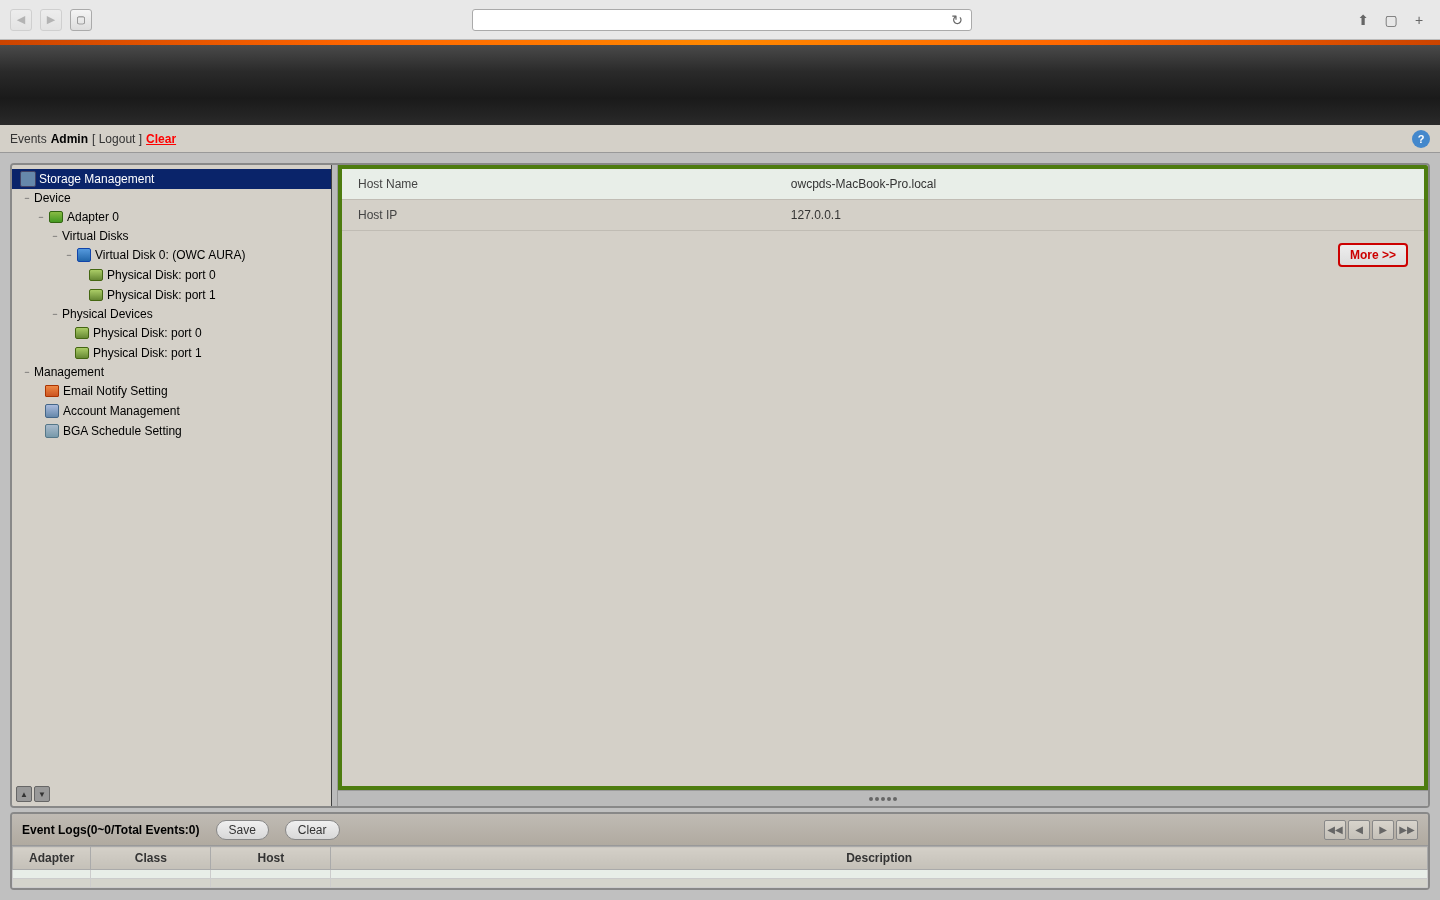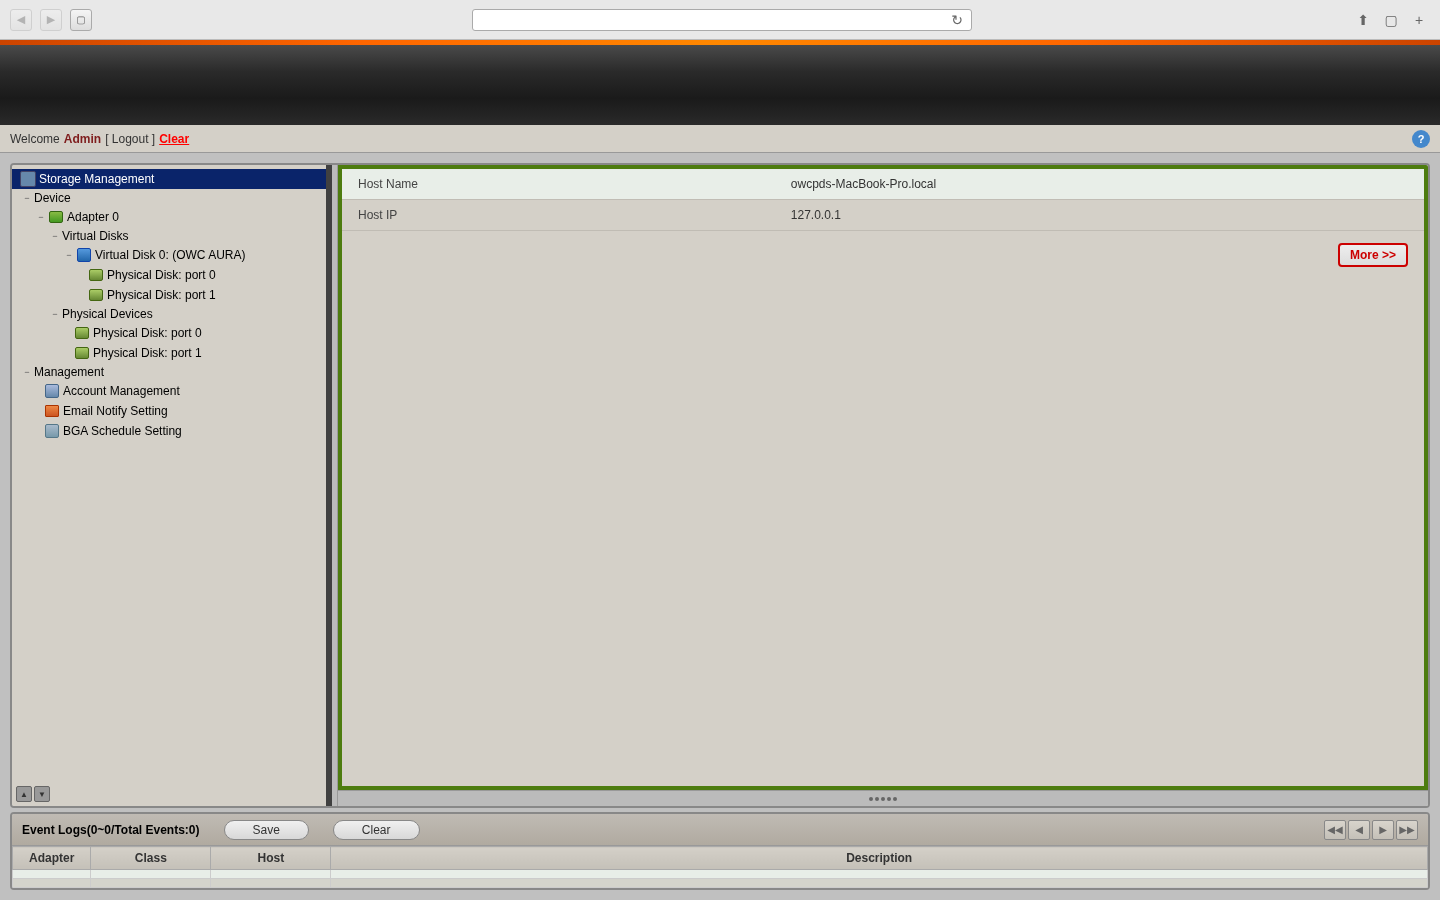--- a/index.html
+++ b/index.html
@@ -93,21 +93,21 @@
     .top-bar {
       background: #d4d0c8;
       border-bottom: 1px solid #999;
       padding: 4px 10px;
       display: flex;
       align-items: center;
       gap: 4px;
       height: 28px;
     }
     .welcome-text { color: #333; font-size: 12px; }
-    .admin-link { color: #7f1d1d; font-weight: bold; font-size: 12px; cursor: pointer; }
+    .admin-link { color: #000000; font-weight: bold; font-size: 12px; cursor: pointer; }
     .logout-link { color: #333; font-size: 12px; cursor: pointer; }
     .rescan-link { color: red; font-weight: bold; font-size: 12px; cursor: pointer; text-decoration: underline; }
     .help-icon {
       margin-left: auto;
       width: 18px; height: 18px;
       border-radius: 50%;
       background: #4488cc;
       color: white;
       display: flex; align-items: center; justify-content: center;
       font-size: 11px; font-weight: bold; cursor: pointer;
@@ -131,21 +131,21 @@
       border-radius: 4px;
       overflow: hidden;
       min-height: 0;
     }
 
     
     .sidebar {
       width: 320px;
       min-width: 320px;
       background: #d4d0c8;
-      border-right: 6px solid #404040;
+      border-right: 1px solid #404040;
       overflow-y: auto;
       padding: 4px 0;
       position: relative;
     }
     .sidebar-resize {
       width: 6px;
       background: #bbb;
       cursor: col-resize;
       border-right: 1px solid #999;
     }
@@ -329,30 +329,30 @@
       background: #d4d0c8;
       border-radius: 4px;
       overflow: hidden;
     }
     .event-logs-header {
       background: linear-gradient(to bottom, #c0bbb4, #b0aaa0);
       border-bottom: 1px solid #999;
       padding: 4px 10px;
       display: flex;
       align-items: center;
-      gap: 24px;
+      gap: 16px;
       height: 32px;
     }
     .event-logs-title {
       font-size: 12px;
       color: #000;
       font-weight: bold;
     }
     .event-save-btn, .event-clear-btn {
-      padding: 2px 28px;
+      padding: 2px 12px;
       background: linear-gradient(to bottom, #f0f0f0, #d8d8d8);
       border: 1px solid #888;
       border-radius: 10px;
       font-size: 12px;
       color: #333;
       cursor: pointer;
     }
     .event-nav-btns {
       margin-left: auto;
       display: flex;
@@ -437,21 +437,21 @@
     <div class="new-tab-btn">+</div>
   </div>
 </div>
 
 <div class="orange-bar"></div>
 
 <div class="header-area">
 </div>
 
 <div class="top-bar">
-  <span class="welcome-text">Welcome</span>
+  <span class="welcome-text">Events</span>
   <span class="admin-link">Admin</span>
   <span class="logout-link">[ Logout ]</span>
   <span class="rescan-link">Clear</span>
   <div class="help-icon">?</div>
 </div>
 
 <div class="main-content">
 
   <div class="main-panel">
 
@@ -535,31 +535,31 @@
 
       <div class="tree-item">
         <div class="tree-indent" style="width:4px;"></div>
         <span class="tree-toggle">−</span>
         <span class="tree-label">Management</span>
       </div>
 
       <div class="tree-item">
         <div class="tree-indent" style="width:28px;"></div>
         <span class="tree-icon">
+          <span class="icon-email"></span>
+        </span>
+        <span class="tree-label">Email Notify Setting</span>
+      </div>
+
+      <div class="tree-item">
+        <div class="tree-indent" style="width:28px;"></div>
+        <span class="tree-icon">
           <span class="icon-account"></span>
         </span>
         <span class="tree-label">Account Management</span>
-      </div>
-
-      <div class="tree-item">
-        <div class="tree-indent" style="width:28px;"></div>
-        <span class="tree-icon">
-          <span class="icon-email"></span>
-        </span>
-        <span class="tree-label">Email Notify Setting</span>
       </div>
 
       <div class="tree-item">
         <div class="tree-indent" style="width:28px;"></div>
         <span class="tree-icon">
           <span class="icon-bga"></span>
         </span>
         <span class="tree-label">BGA Schedule Setting</span>
       </div>
 

